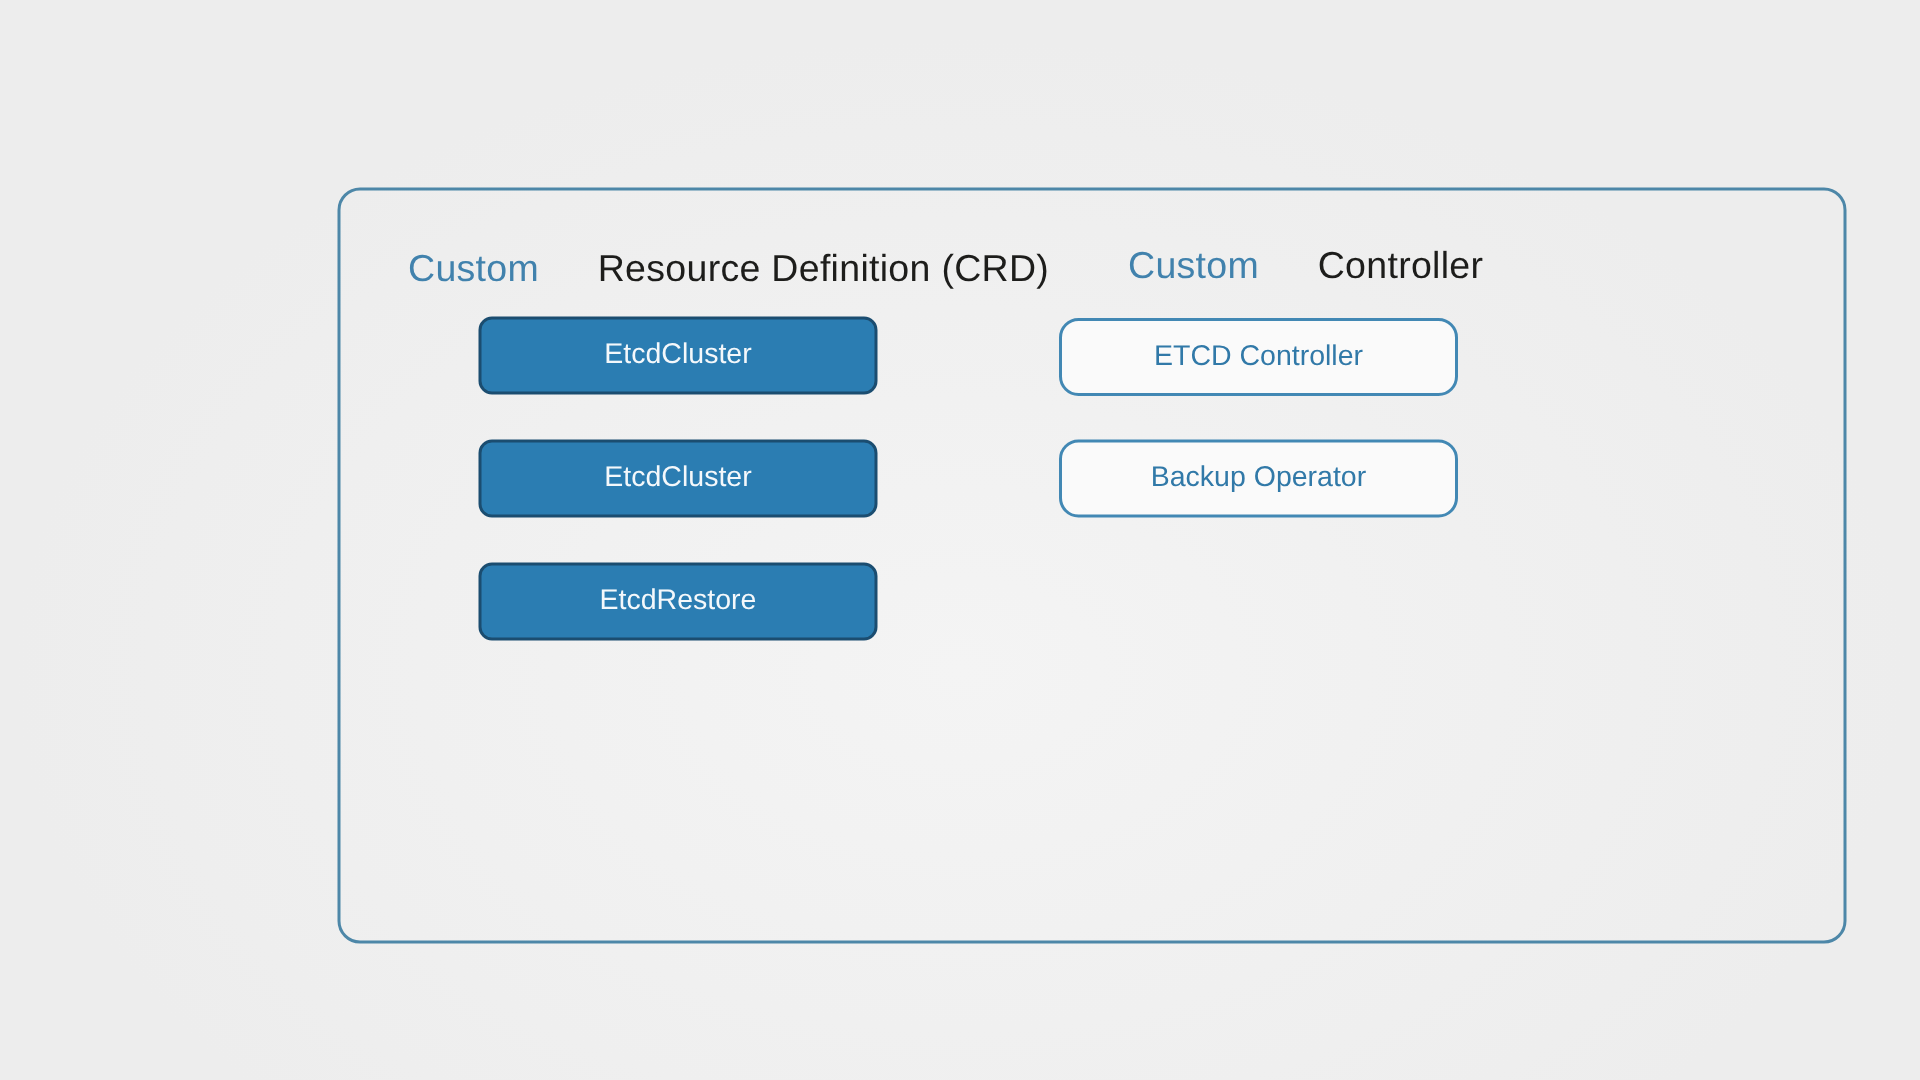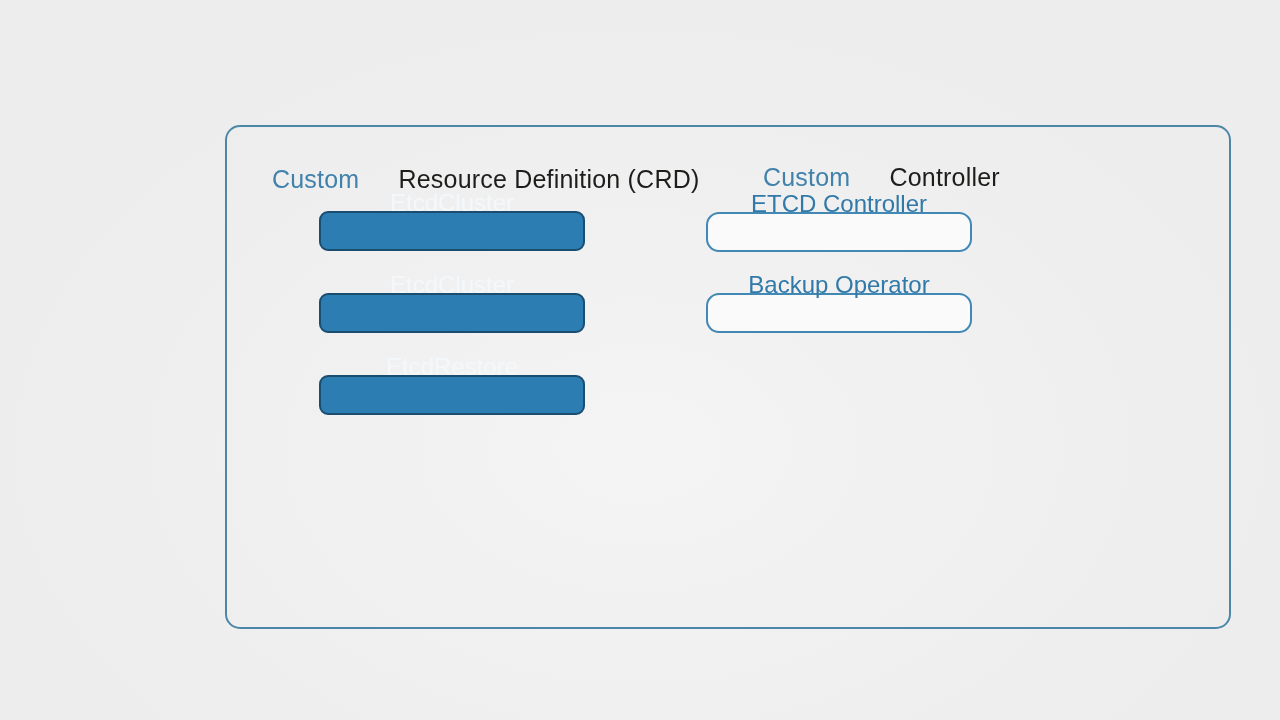--- a/index.html
+++ b/index.html
@@ -33,27 +33,27 @@
   }
   .section-title {
     position: absolute;
     font-size: 25px;
     color: var(--dark-text);
     white-space: nowrap;
     letter-spacing: 0.2px;
   }
   .section-title .hl { color: var(--accent-blue); }
   .title-crd   { left: 13px;  top: 22px; }
-  .title-ctrl  { left: 504px; top: 20px; }
+  .title-ctrl  { left: 493px; top: 20px; }
 
   .box {
     position: absolute;
-    width: 266px; height: 40px;
-    display: flex; align-items: flex-end; justify-content: center;
-    font-size: 24px;
+    width: 266px; height: 52px;
+    display: flex; align-items: center; justify-content: center;
+    font-size: 19px;
     white-space: nowrap;
   }
   .box-filled {
     background: var(--filled-bg);
     border: 2px solid var(--filled-border);
     border-radius: 9px;
     color: #f4f8fb;
   }
   .box-outlined {
     background: #fafafa;

